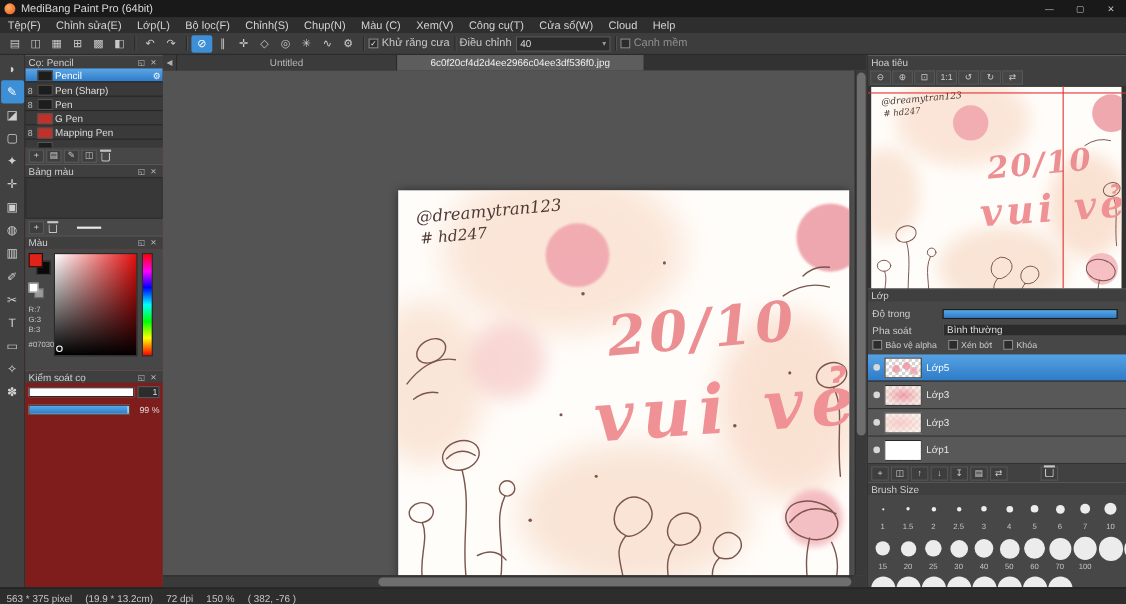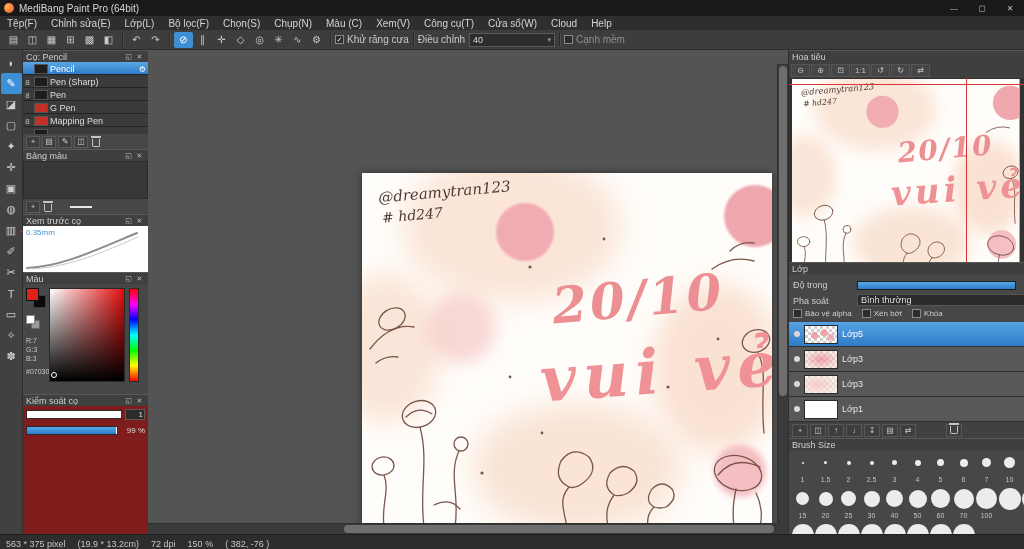--- a/index.html
+++ b/index.html
@@ -144,21 +144,21 @@
       <div class="winbtn">▢</div>
       <div class="winbtn">✕</div>
     </div>
   </div>
 
   <div id="menubar">
     <div class="menu-item">Tệp(F)</div>
     <div class="menu-item">Chỉnh sửa(E)</div>
     <div class="menu-item">Lớp(L)</div>
     <div class="menu-item">Bộ lọc(F)</div>
-    <div class="menu-item">Chọn(S)</div>
+    <div class="menu-item">Chỉnh(S)</div>
     <div class="menu-item">Chụp(N)</div>
     <div class="menu-item">Màu (C)</div>
     <div class="menu-item">Xem(V)</div>
     <div class="menu-item">Công cụ(T)</div>
     <div class="menu-item">Cửa sổ(W)</div>
     <div class="menu-item">Cloud</div>
     <div class="menu-item">Help</div>
   </div>
 
   <div id="toolbar">
@@ -270,34 +270,20 @@
         <span class="phbtn">✕</span>
       </div>
       <div id="palettebox"></div>
       <div class="pfoot">
         <div class="pfbtn">+</div>
         <div class="trash"></div>
         <div class="lineswatch"></div>
       </div>
     </div>
 
-    <div>
-      <div class="phead">
-        <span class="t">Xem trước cọ</span>
-        <span class="phbtn">◱</span>
-        <span class="phbtn">✕</span>
-      </div>
-      <div id="previewbox">
-        <span class="szlabel"><i class="marker">*</i><span>0.35mm</span></span>
-        <svg width="119" height="46">
-          <path d="M4,42 C40,40 68,26 114,7" stroke="#8d8d8d" fill="none" stroke-width="2" stroke-linecap="round"></path>
-          <path d="M4,43 C42,42 72,30 115,11" stroke="#c9c9c9" fill="none" stroke-width="1"></path>
-        </svg>
-      </div>
-    </div>
 
     <div>
       <div class="phead">
         <span class="t">Màu</span>
         <span class="phbtn">◱</span>
         <span class="phbtn">✕</span>
       </div>
       <div id="colorbox">
         <div class="fgred"></div>
         <div class="bgblack"></div>
@@ -330,20 +316,25 @@
             <div class="fill" style="width:99%"></div>
           </div>
         <div class="ctlpct">99 %</div>
       </div>
     </div>
 
     <div style="flex:1"></div>
   </div>
 
   <div id="canvasarea">
+    <div id="tabbar">
+      <div id="collapsebtn">◀</div>
+      <div class="tab" id="tab1">Untitled</div>
+      <div class="tab" id="tab2">6c0f20cf4d2d4ee2966c04ee3df536f0.jpg</div>
+    </div>
 
     <div class="artwork" id="mainart">
       <div class="blob" style="left:40px;top:-20px;width:220px;height:150px;background:#fae3d4;filter:blur(14px);opacity:.9"></div>
       <div class="blob" style="left:-30px;top:100px;width:110px;height:150px;background:#fae6d8;filter:blur(12px)"></div>
       <div class="blob" style="left:110px;top:230px;width:210px;height:130px;background:#f9e4d5;filter:blur(14px)"></div>
       <div class="blob" style="left:290px;top:110px;width:130px;height:170px;background:#fae2d3;filter:blur(12px)"></div>
       <div class="blob" style="left:64px;top:120px;width:70px;height:70px;background:#f6c9c6;filter:blur(8px);opacity:.7"></div>
       <div class="blob" style="left:134px;top:30px;width:58px;height:58px;background:#f0a6ae;filter:blur(1px);opacity:.9"></div>
       <div class="blob" style="left:362px;top:12px;width:62px;height:62px;background:#efa3ab;filter:blur(1px);opacity:.95"></div>
       <div class="blob" style="left:352px;top:272px;width:52px;height:52px;background:#f2afb6;filter:blur(3px);opacity:.8"></div>

